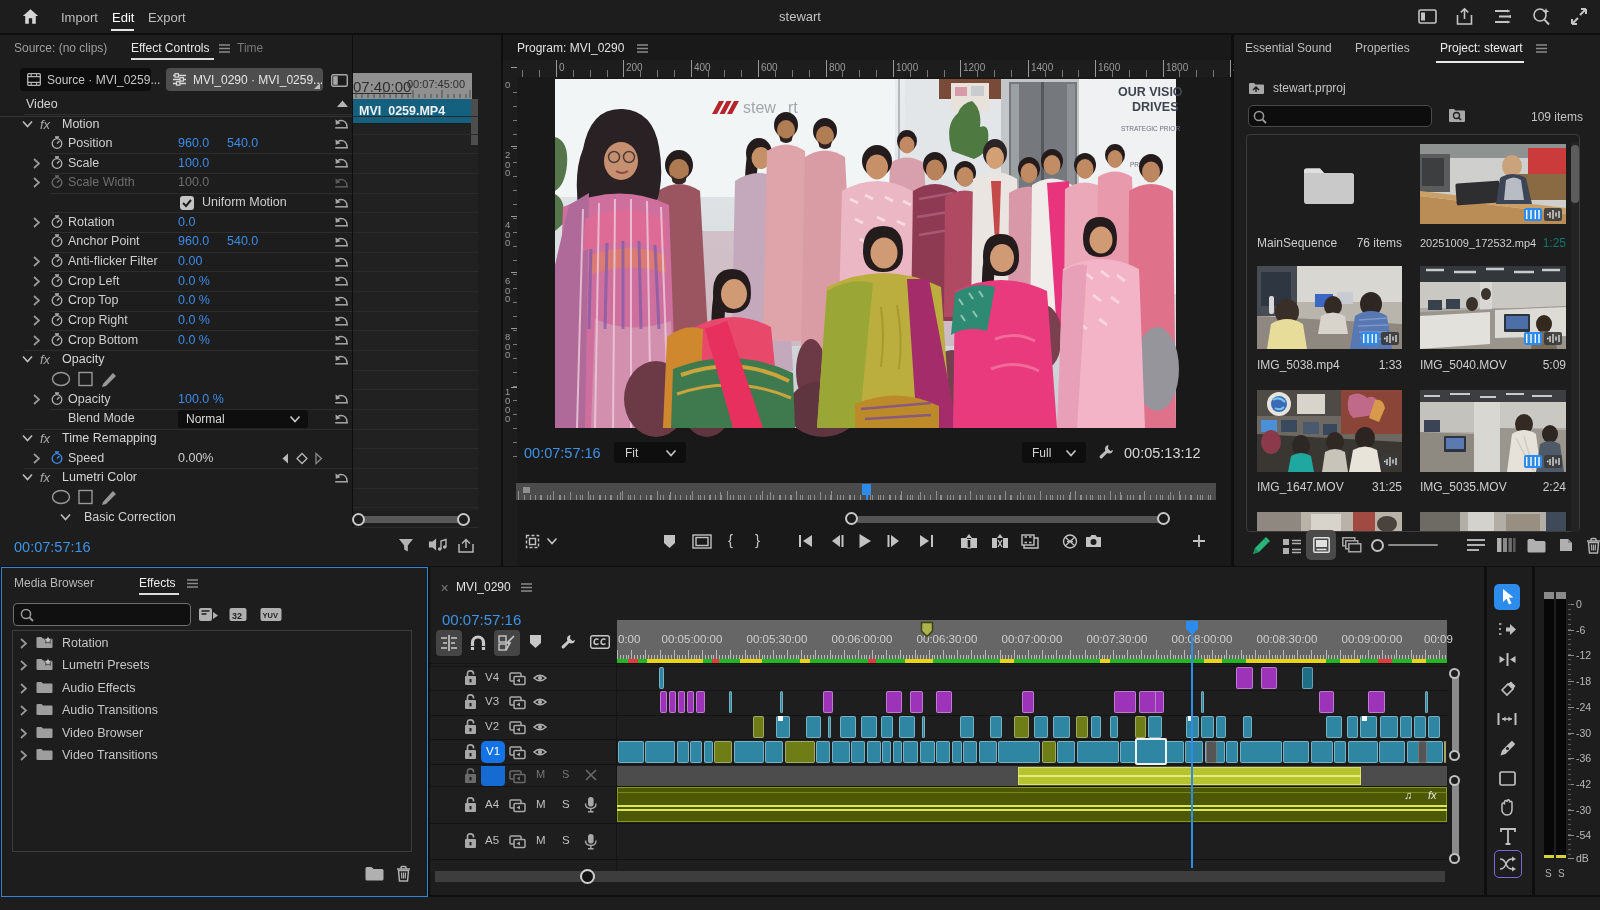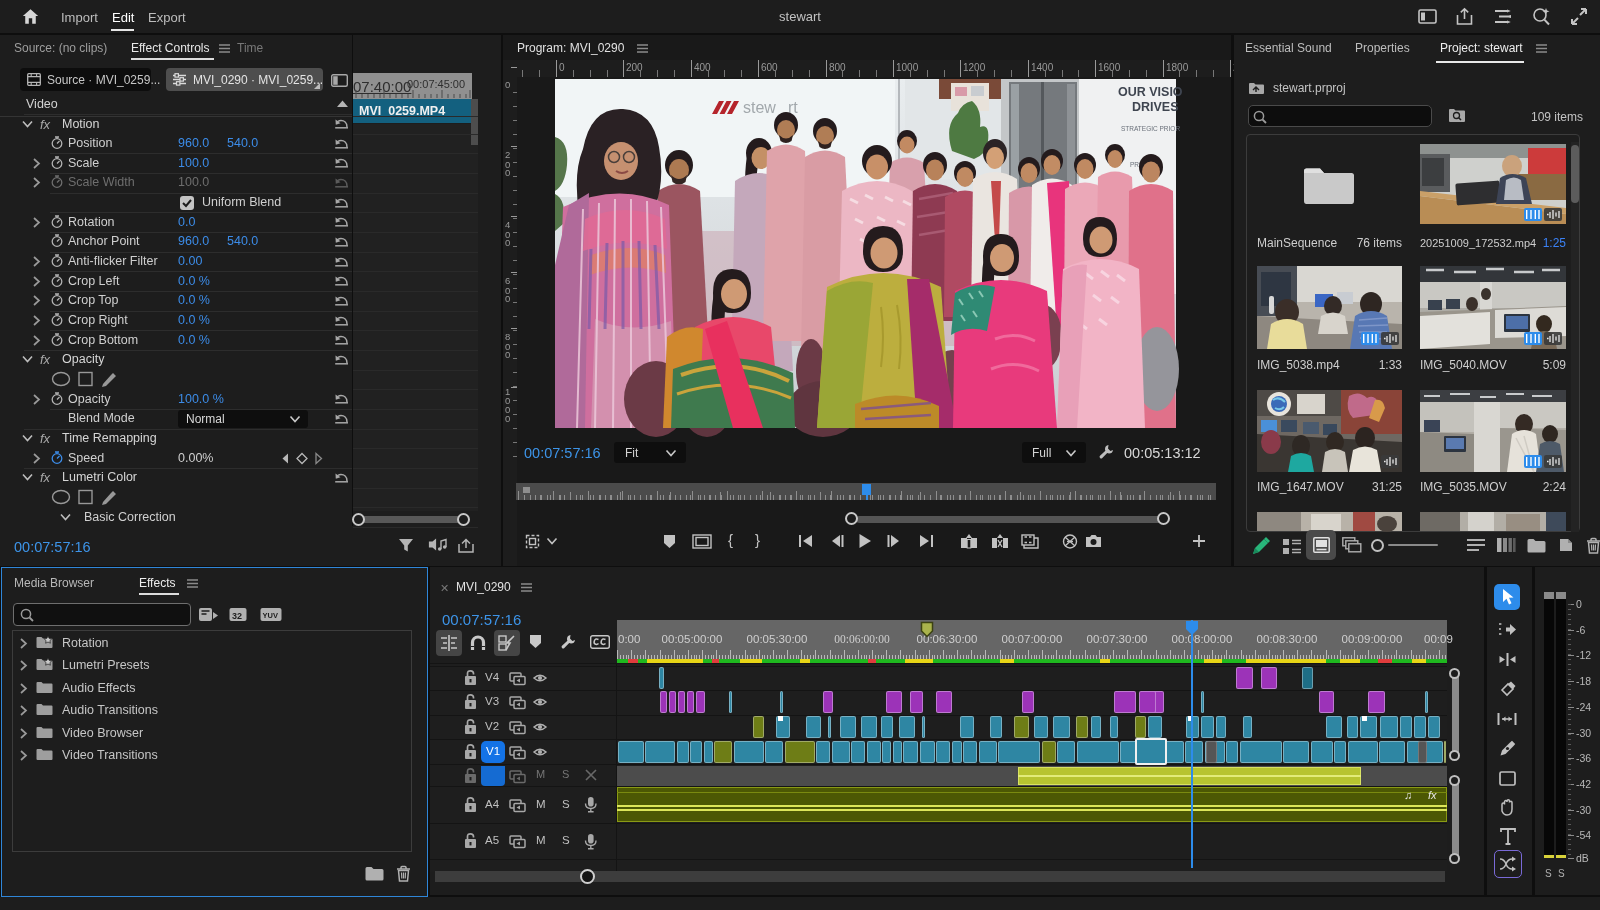--- a/index.html
+++ b/index.html
@@ -183,21 +183,21 @@
 <div class="txt" style="left:68px;top:175.4px;font-size:12.5px;color:#6e6e6e;">Scale Width</div>
 <div class="txt" style="left:178px;top:175.4px;font-size:12.5px;color:#6e6e6e;">100.0</div>
 <svg class="abs" style="left:334px;top:176.9px;opacity:0.45;" width="15" height="11" viewBox="0 0 15 11">
       <use href="#reset"></use>
     </svg>
 <div class="abs" style="left:50px;top:193px;width:428px;height:1px;background:#2d2d2d;"></div>
 <div class="abs" style="left:180px;top:195.6px;width:14px;height:14px;background:#c4c4c4;border-radius:3px;"></div>
 <svg class="abs" style="left:182px;top:198.6px;" width="10" height="9">
       <path d="M1 4 L4 7 L9 1" fill="none" stroke="#1d1d1d" stroke-width="2"></path>
     </svg>
-<div class="txt" style="left:202px;top:195.1px;font-size:12.5px;color:#cfcfcf;">Uniform Blend</div>
+<div class="txt" style="left:202px;top:195.1px;font-size:12.5px;color:#cfcfcf;">Uniform Motion</div>
 <svg class="abs" style="left:334px;top:196.6px;" width="15" height="11" viewBox="0 0 15 11">
       <use href="#reset"></use>
     </svg>
 <div class="abs" style="left:50px;top:212px;width:428px;height:1px;background:#2d2d2d;"></div>
 <svg class="abs" style="left:33px;top:216.8px;" width="7" height="11" viewBox="0 0 7 11">
       <use href="#chevr"></use>
     </svg>
 <svg class="abs" style="left:51px;top:214.8px;" width="12" height="15" viewBox="0 0 12 15">
       <g stroke="#b2b2b2">
         <circle cx="6" cy="7.5" r="4.8" fill="none" stroke-width="1.3"></circle>
@@ -1061,21 +1061,21 @@
     </g>
   <g transform="translate(124,64)">
       <rect width="18" height="13" rx="2" fill="#3a3a3a" opacity="0.9"></rect>
       <path d="M3 6.5 h1.6 M6 4 v6 M9 2 v9 M12 4.5 v4 M15 3 v7" stroke="#e8e8e8" stroke-width="1.3"></path>
     </g>
 </svg>
 
 <div class="txt" style="left:1257px;top:236px;font-size:12px;color:#cecece;">MainSequence</div>
 <div class="txt" style="left:1402px;top:236px;font-size:12px;color:#cecece;transform:translateX(-100%);">76 items</div>
 <div class="txt" style="left:1420px;top:237px;font-size:11px;color:#cecece;">20251009_172532.mp4</div>
-<div class="txt" style="left:1566px;top:236px;font-size:12px;color:#3b82f6;transform:translateX(-100%);">1:25</div>
+<div class="txt" style="left:1566px;top:236px;font-size:12px;color:#0f766e;transform:translateX(-100%);">1:25</div>
 
 <svg class="abs" style="left:1257px;top:266px;" width="145" height="83" viewBox="0 0 145 83">
   <rect width="145" height="83" fill="#b9b4ac"></rect>
   <rect x="0" y="0" width="40" height="50" fill="#474c54"></rect>
   <rect x="4" y="6" width="30" height="34" fill="#2e3642"></rect>
   <rect x="40" y="0" width="105" height="36" fill="#d9d7d2"></rect>
   <path d="M0 50 L145 58 L145 83 L0 83 Z" fill="#8e8880"></path>
   <rect x="58" y="28" width="18" height="13" fill="#3a66c4"></rect>
   <rect x="80" y="26" width="16" height="12" fill="#c8ccd2"></rect>
   <ellipse cx="30" cy="46" rx="12" ry="13" fill="#3a2e28"></ellipse>
@@ -1358,21 +1358,21 @@
       <path d="M10.5 2 q-3.5 0.5 -3.5 4 q0 1 0.4 1.8 L2 12.7 q-1 1 0 2.3 q1.3 1 2.3 0 L9.2 10 q0.8 0.4 1.8 0.4 q3.5 0 4 -3.5 l-2.6 1 l-2.4 -2.4 Z" fill="#c8c8c8"></path>
     </svg>
     <svg class="abs" style="left:590px;top:635px;" width="20" height="14" viewBox="0 0 20 14">
       <rect x="0.7" y="0.7" width="18.6" height="12.6" rx="2" fill="none" stroke="#c8c8c8" stroke-width="1.4"></rect>
       <path d="M8.5 4.5 q-3 -1.5 -4 1 q-1 2.5 0.5 3.5 q2 1 3.5 -0.5 M15.5 4.5 q-3 -1.5 -4 1 q-1 2.5 0.5 3.5 q2 1 3.5 -0.5" fill="none" stroke="#c8c8c8" stroke-width="1.5"></path>
     </svg>
     <div class="abs" style="left:617px;top:620px;width:830px;height:40px;background:#666666;"></div>
     <div class="txt" style="left:618px;top:633px;font-size:11.5px;color:#cfcfcf;">0:00</div>
     <div class="txt" style="left:692px;top:633px;font-size:11.5px;color:#cfcfcf;transform:translateX(-50%);">00:05:00:00</div>
     <div class="txt" style="left:777px;top:633px;font-size:11.5px;color:#cfcfcf;transform:translateX(-50%);">00:05:30:00</div>
-    <div class="txt" style="left:862px;top:633px;font-size:11.5px;color:#cfcfcf;transform:translateX(-50%);font-family:Liberation Serif, serif;">00:06:00:00</div>
+    <div class="txt" style="left:862px;top:633px;font-size:11.5px;color:#cfcfcf;transform:translateX(-50%);">00:06:00:00</div>
     <div class="txt" style="left:947px;top:633px;font-size:11.5px;color:#cfcfcf;transform:translateX(-50%);">00:06:30:00</div>
     <div class="txt" style="left:1032px;top:633px;font-size:11.5px;color:#cfcfcf;transform:translateX(-50%);">00:07:00:00</div>
     <div class="txt" style="left:1117px;top:633px;font-size:11.5px;color:#cfcfcf;transform:translateX(-50%);">00:07:30:00</div>
     <div class="txt" style="left:1202px;top:633px;font-size:11.5px;color:#cfcfcf;transform:translateX(-50%);">00:08:00:00</div>
     <div class="txt" style="left:1287px;top:633px;font-size:11.5px;color:#cfcfcf;transform:translateX(-50%);">00:08:30:00</div>
     <div class="txt" style="left:1372px;top:633px;font-size:11.5px;color:#cfcfcf;transform:translateX(-50%);">00:09:00:00</div>
     <div class="txt" style="left:1424px;top:633px;font-size:11.5px;color:#cfcfcf;">00:09</div>
     <div class="abs" style="left:617.0px;top:650px;width:1px;height:10px;background:#b8b8b8;"></div>
     <div class="abs" style="left:619.8px;top:655px;width:1px;height:5px;background:#b8b8b8;"></div>
     <div class="abs" style="left:622.7px;top:655px;width:1px;height:5px;background:#b8b8b8;"></div>

